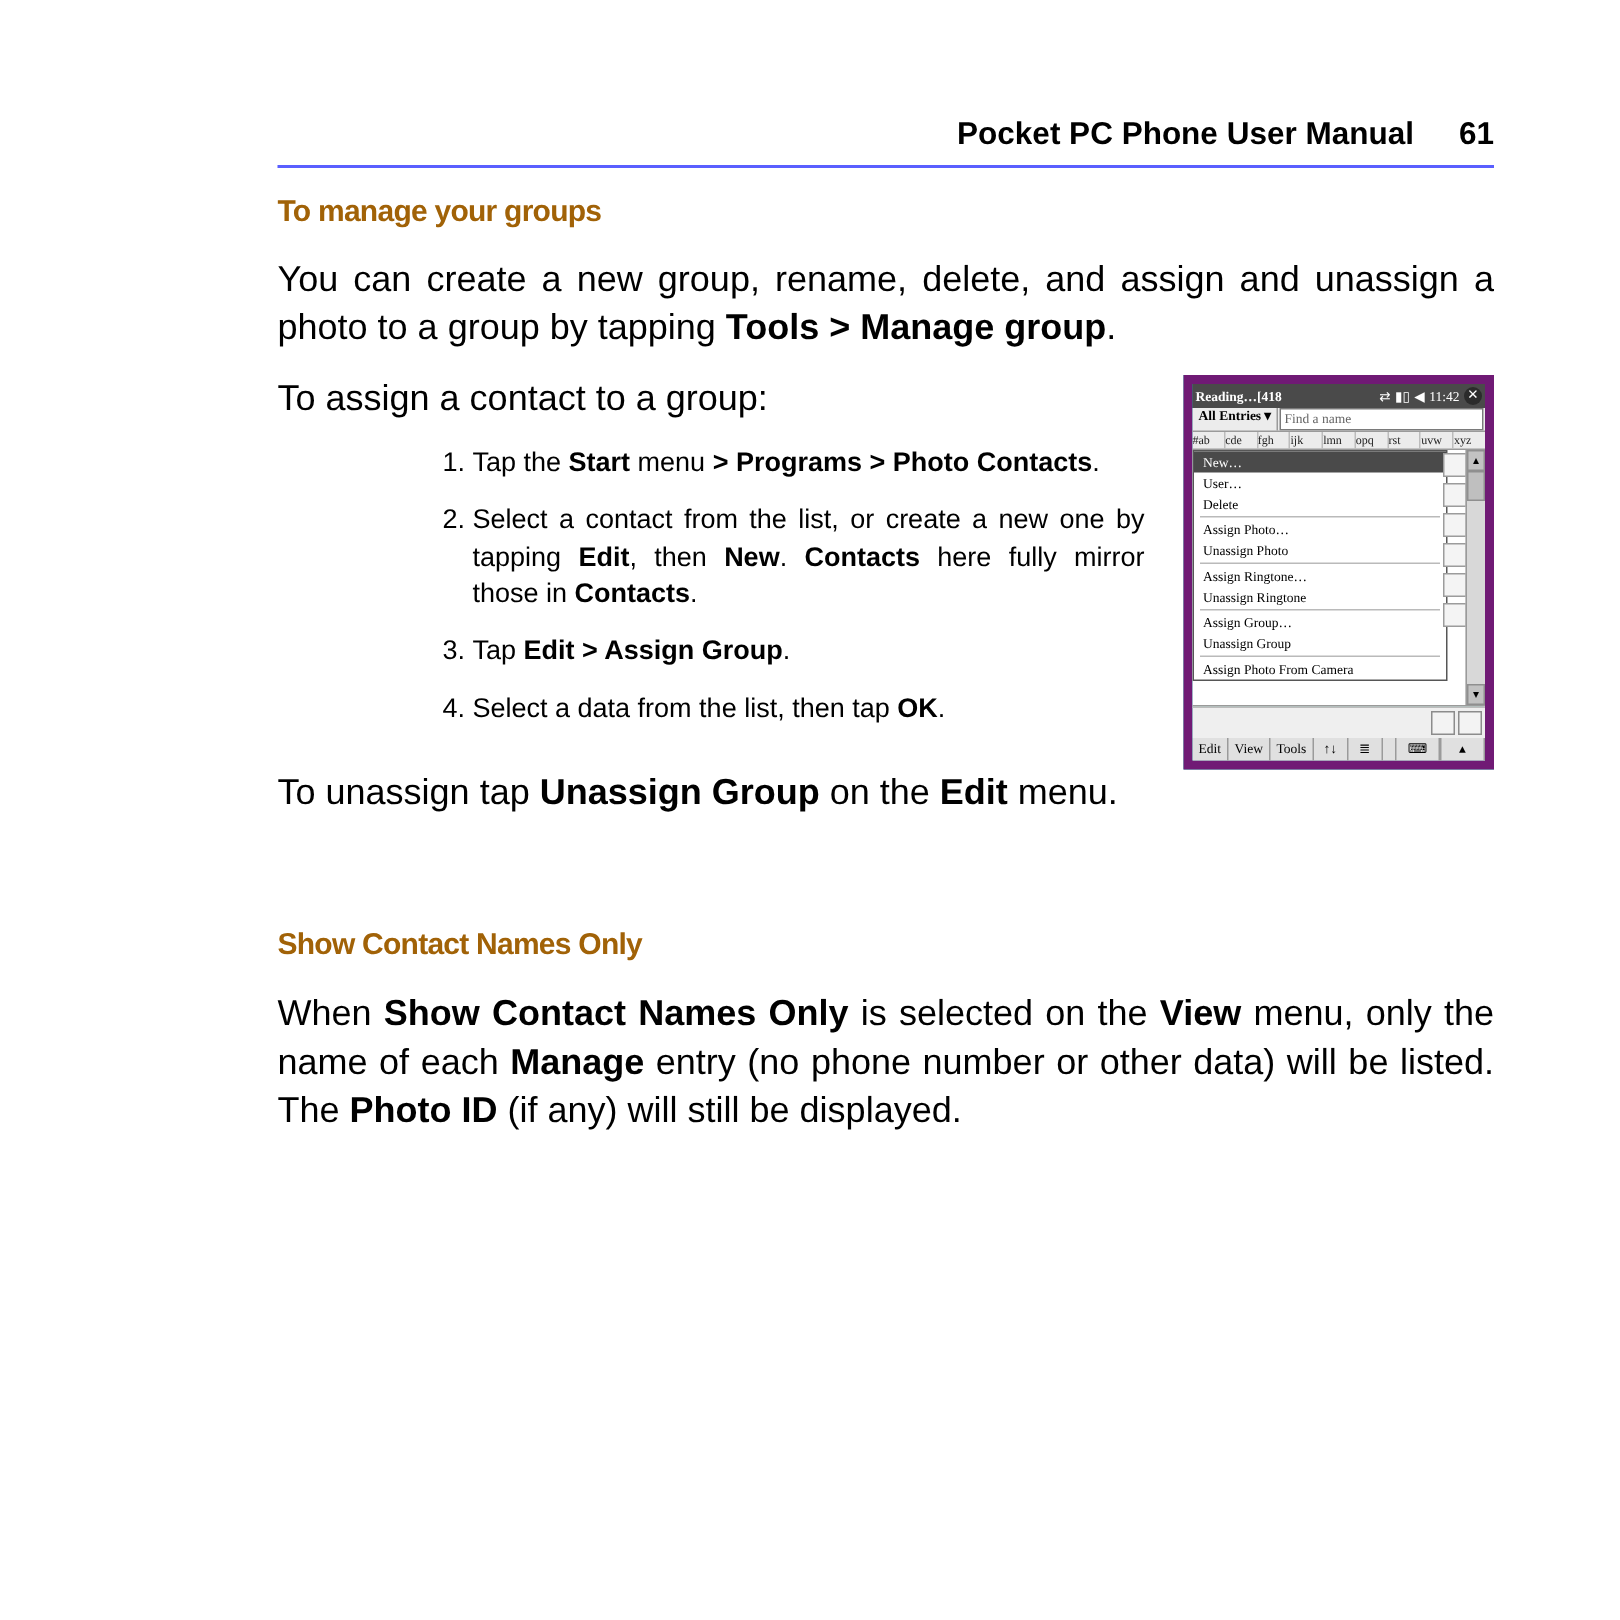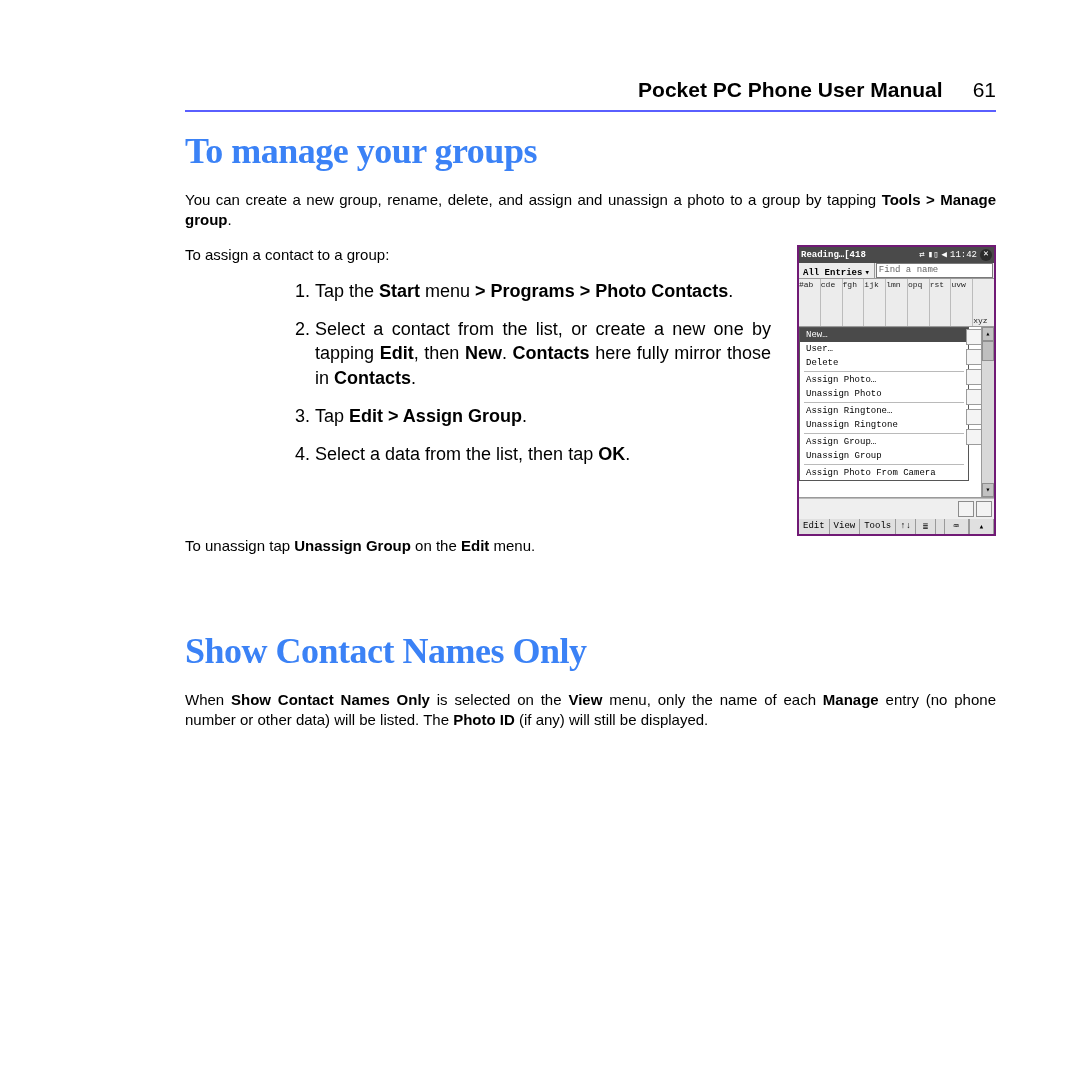--- a/index.html
+++ b/index.html
@@ -26,37 +26,36 @@
     padding-bottom: 8px;
     margin-right: 0;
   }
   .header-title {
     font-weight: bold;
     font-size: 21px;
     color: #000;
     margin-right: 30px;
   }
   .header-page {
-    font-weight: normal;
+    font-weight: bold;
     font-size: 21px;
     color: #000;
   }
   .content {
     padding-top: 18px;
   }
   h2.section {
-    font-size: 36px;
-    color: #3b82f6;
+    font-size: 20px;
+    color: #a16207;
     font-weight: bold;
     margin: 0 0 18px 0;
     letter-spacing: -0.5px;
-    font-family: Liberation Serif, serif;
   }
   p.body {
-    font-size: 15px;
+    font-size: 24px;
     line-height: 1.35;
     margin: 0 0 14px 0;
     text-align: justify;
   }
   p.body b { font-weight: bold; }
   .row {
     display: flex;
     gap: 18px;
     align-items: flex-start;
   }
@@ -71,23 +70,23 @@
     margin-bottom: 14px;
     line-height: 1.35;
     text-align: justify;
     padding-right: 8px;
   }
   ol.steps li b { font-weight: bold; }
 
   
   .device {
     width: 195px;
-    border: 2px solid #701a75;
+    border: 6px solid #701a75;
     background: #14b8a6;
-    font-family: Liberation Mono, monospace;
+    font-family: Liberation Serif, serif;
     font-size: 9px;
     margin-top: 0px;
     box-shadow: 0 0 0 1px #bdbdbd inset;
   }
   .titlebar {
     height: 16px;
     background: #4a4a4a;
     color: #fff;
     display: flex;
     align-items: center;
@@ -99,35 +98,35 @@
   .close-dot {
     width: 12px; height: 12px; border-radius: 50%;
     background: #2b2b2b; color:#fff; display:flex;align-items:center;justify-content:center;
     font-size:9px; line-height:1;
   }
   .toolbar {
     height: 15px; background:#ececec; display:flex; align-items:center; border-bottom:1px solid #9a9a9a;
     font-size:9px;
   }
   .toolbar .dropdown {
-    padding:0 4px; font-weight:bold; display:flex;align-items:flex-end;gap:2px;
+    padding:0 4px; font-weight:bold; display:flex;align-items:flex-start;gap:2px;
     border-right:1px solid #9a9a9a; height:100%;
   }
   .toolbar .search {
     flex:1; height:13px; margin:0 1px; border:1px solid #7a7a7a; background:#fff;
     display:flex;align-items:center; padding:0 2px; color:#666;
   }
   .alpha {
     display:flex; border-bottom:1px solid #9a9a9a; background:#ececec;
   }
   .alpha span {
     flex:1; text-align:left; font-size:8px; border-right:1px solid #bcbcbc; padding:1px 0;
     color:#232323;
   }
-  .alpha span:last-child { border-right:none;margin-top:36px; }
+  .alpha span:last-child { border-right:none; }
   .contact-area {
     position: relative;
     height: 170px;
     background: #fff;
     border-bottom:1px solid #9a9a9a;
   }
   .menu {
     position:absolute; left:0; top:0; width:168px; background:#fff;
     border:1px solid #565656;
   }

